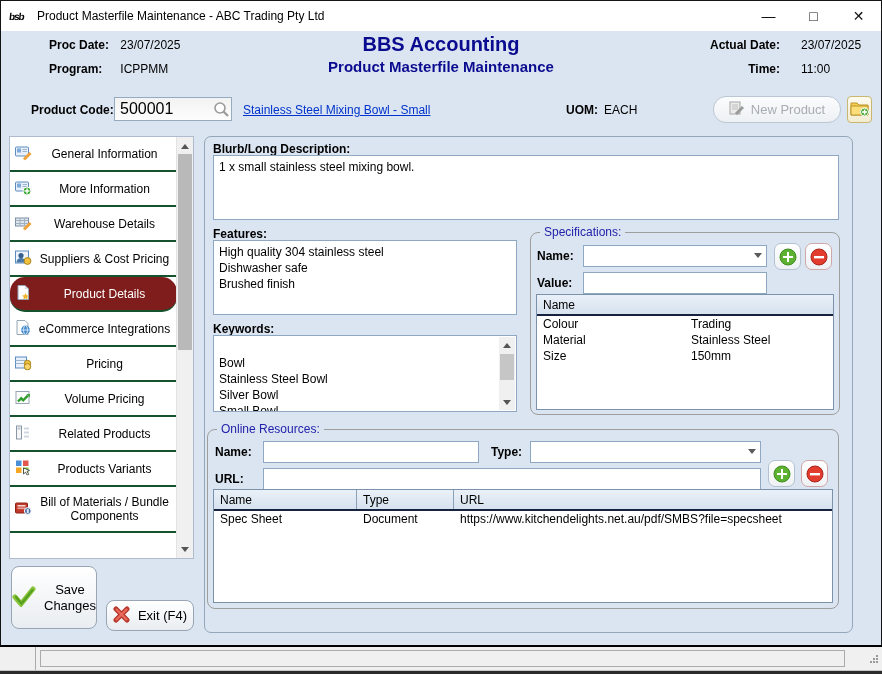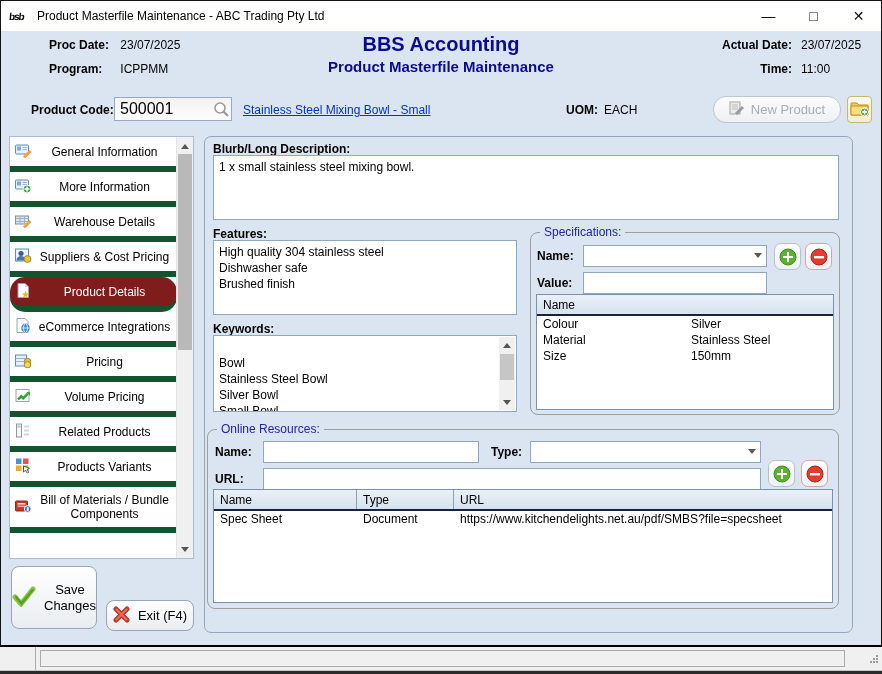--- a/index.html
+++ b/index.html
@@ -19,21 +19,21 @@
            font-size:14px;color:#111;}
   
   .hdr-left{position:absolute;left:8px;top:37px;}
   .hdr-left .row{margin-bottom:10px;}
   .hdr-lbl{font-weight:bold;display:inline-block;}
   .hdr-left .hdr-lbl{min-width:68px;padding-left:40px;}
   .hdr-center{position:absolute;left:0;right:0;top:32px;text-align:center;color:#0b0b8f;}
   .hdr-center .t1{font-size:20px;font-weight:bold;}
   .hdr-center .t2{font-size:15px;font-weight:bold;margin-top:2px;}
   .hdr-right{position:absolute;right:6px;top:37px;}
-  .hdr-right .row{margin-bottom:10px;display:flex;}
+  .hdr-right .row{margin-bottom:10px;display:flex;gap:12px;}
   .hdr-right .hdr-lbl{width:84px;text-align:right;}
   .hdr-right .hdr-val{width:74px;padding-left:9px;}
 
   
   .pc-label{position:absolute;left:30px;top:102px;font-weight:bold;}
   .pc-input{position:absolute;left:113px;top:96px;width:118px;height:24px;box-sizing:border-box;
             border:1px solid #96aac0;background:linear-gradient(#f2f2f2,#fdfdfd);
             font-family:"Liberation Sans",sans-serif;font-size:16px;padding:2px 20px 2px 5px;}
   .pc-search{position:absolute;left:212px;top:100px;}
   .pc-link{position:absolute;left:242px;top:102px;color:#0033cc;text-decoration:underline;cursor:pointer;}
@@ -44,21 +44,21 @@
                display:flex;align-items:center;justify-content:center;gap:7px;color:#a8adb3;font-size:13px;}
   .btn-folder{position:absolute;left:846px;top:95px;width:25px;height:27px;box-sizing:border-box;
               border:1px solid #c9b770;border-radius:4px;background:linear-gradient(#fdfbef,#f3ecd2);
               display:flex;align-items:center;justify-content:center;}
 
   
   .sidebar{position:absolute;left:8px;top:135px;width:185px;height:423px;background:#fff;
            border:1px solid #aebccd;box-sizing:border-box;overflow:hidden;}
   .side-items{position:absolute;left:0;top:0;width:167px;}
   .side-item{position:relative;display:flex;align-items:center;justify-content:center;
-             border-bottom:6px solid #14532d;text-align:center;padding:0 4px 0 26px;box-sizing:border-box;
+             border-bottom:2px solid #14532d;text-align:center;padding:0 4px 0 26px;box-sizing:border-box;
              height:35px;cursor:pointer;line-height:14px;}
   .side-item .sicon{position:absolute;left:5px;top:50%;transform:translateY(-50%);}
   .side-item.selected{background:#7f1d1d;color:#fff;border-radius:15px;}
   .side-item.tall{height:46px;}
   .side-item.last{height:27px;border-bottom:none;}
   .side-scroll{position:absolute;right:0;top:0;width:17px;height:100%;background:#f0f0f0;border-left:1px solid #e3e3e3;box-sizing:border-box;}
   .sb-arrow{position:absolute;left:0;width:16px;height:16px;display:flex;align-items:center;justify-content:center;}
   .tri-up{width:0;height:0;border-left:4px solid transparent;border-right:4px solid transparent;border-bottom:5px solid #555;}
   .tri-down{width:0;height:0;border-left:4px solid transparent;border-right:4px solid transparent;border-top:5px solid #555;}
   .side-thumb{position:absolute;left:1px;top:17px;width:14px;height:196px;background:#b9b9b9;}
@@ -407,21 +407,21 @@
           </svg>
       </div>
       <div class="flabel sp-val-lbl">Value:</div>
       <input class="inp sp-val-inp" style="">
       <div class="tbl spec-tbl">
         <div class="tbl-head">
           <div class="hc w148">Name</div>
         </div>
         <div class="tbl-row">
           <div class="c w148">Colour</div>
-          <div class="c flex1">Silver</div>
+          <div class="c flex1">Trading</div>
         </div>
         <div class="tbl-row">
           <div class="c w148">Material</div>
           <div class="c flex1">Stainless Steel</div>
         </div>
         <div class="tbl-row">
           <div class="c w148">Size</div>
           <div class="c flex1">150mm</div>
         </div>
       </div>

